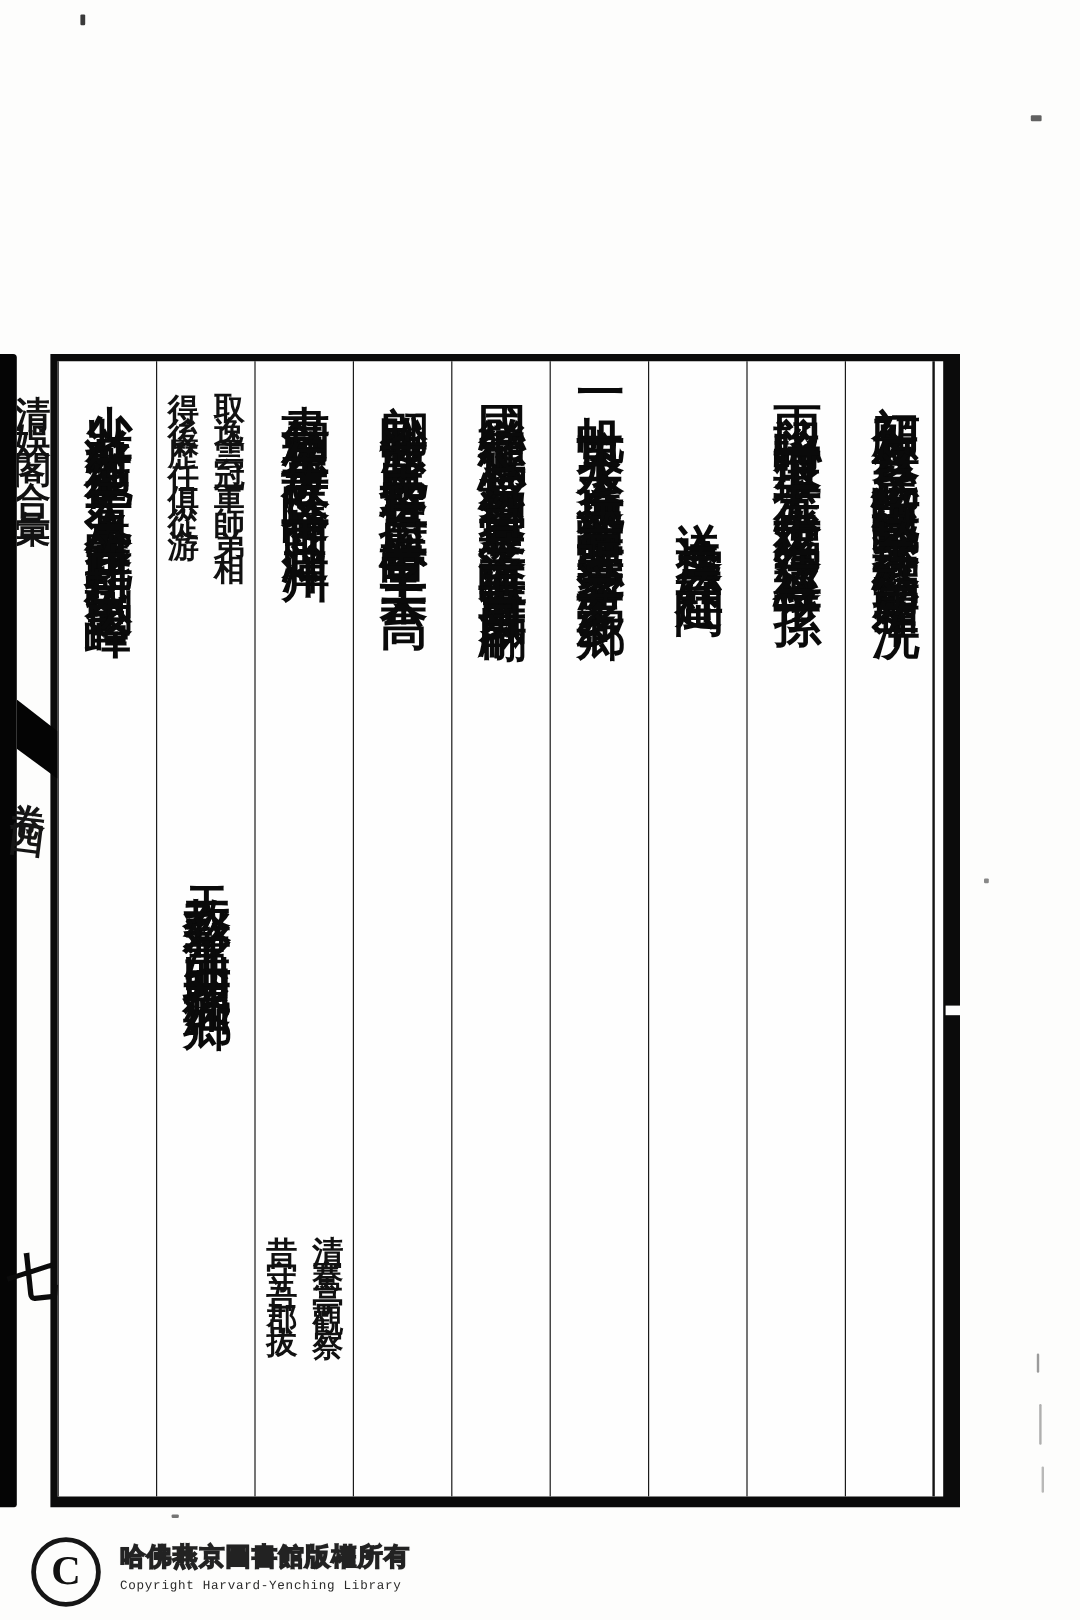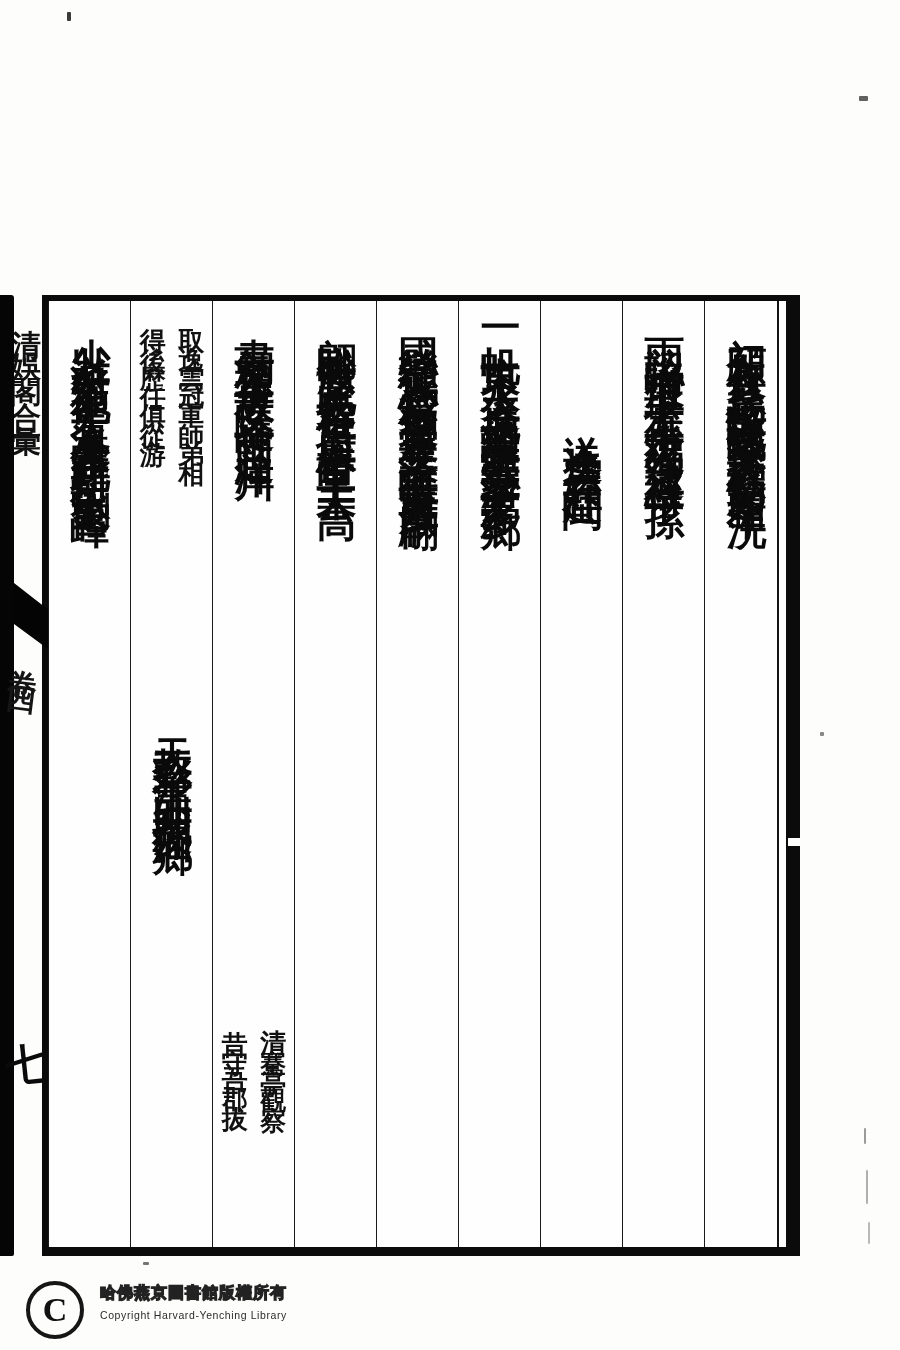--- a/index.html
+++ b/index.html
@@ -62,26 +62,26 @@
   }
   
   .stamp{position:absolute;left:26px;top:1281px;display:flex;align-items:flex-start;}
   .stamp-circle{
     width:50px;height:50px;border:4px solid #161616;border-radius:50%;
     display:flex;align-items:center;justify-content:center;
     font-size:34px;font-weight:700;color:#111;
   }
   .stamp-text{margin-left:16px;padding-top:2px;}
   .stamp-cn{
-    font-size:16px;font-weight:700;letter-spacing:1px;
+    font-size:21px;font-weight:700;letter-spacing:1px;
     color:#f7f7f5;-webkit-text-stroke:1.2px #222;text-shadow:0 0 1px #444;
     white-space:nowrap;
   }
   .stamp-en{
-    margin-top:5px;font-family:Liberation Sans, sans-serif;
+    margin-top:5px;font-family:Liberation Mono, monospace;
     font-size:10.5px;letter-spacing:0.6px;color:#2a2a2a;white-space:nowrap;
   }
   
   .speck{position:absolute;background:#3a3a3a;border-radius:1px;}
   .notch{position:absolute;background:#fdfdfc;}
 </style>
 </head>
 <body>
 
 <div class="frame">

